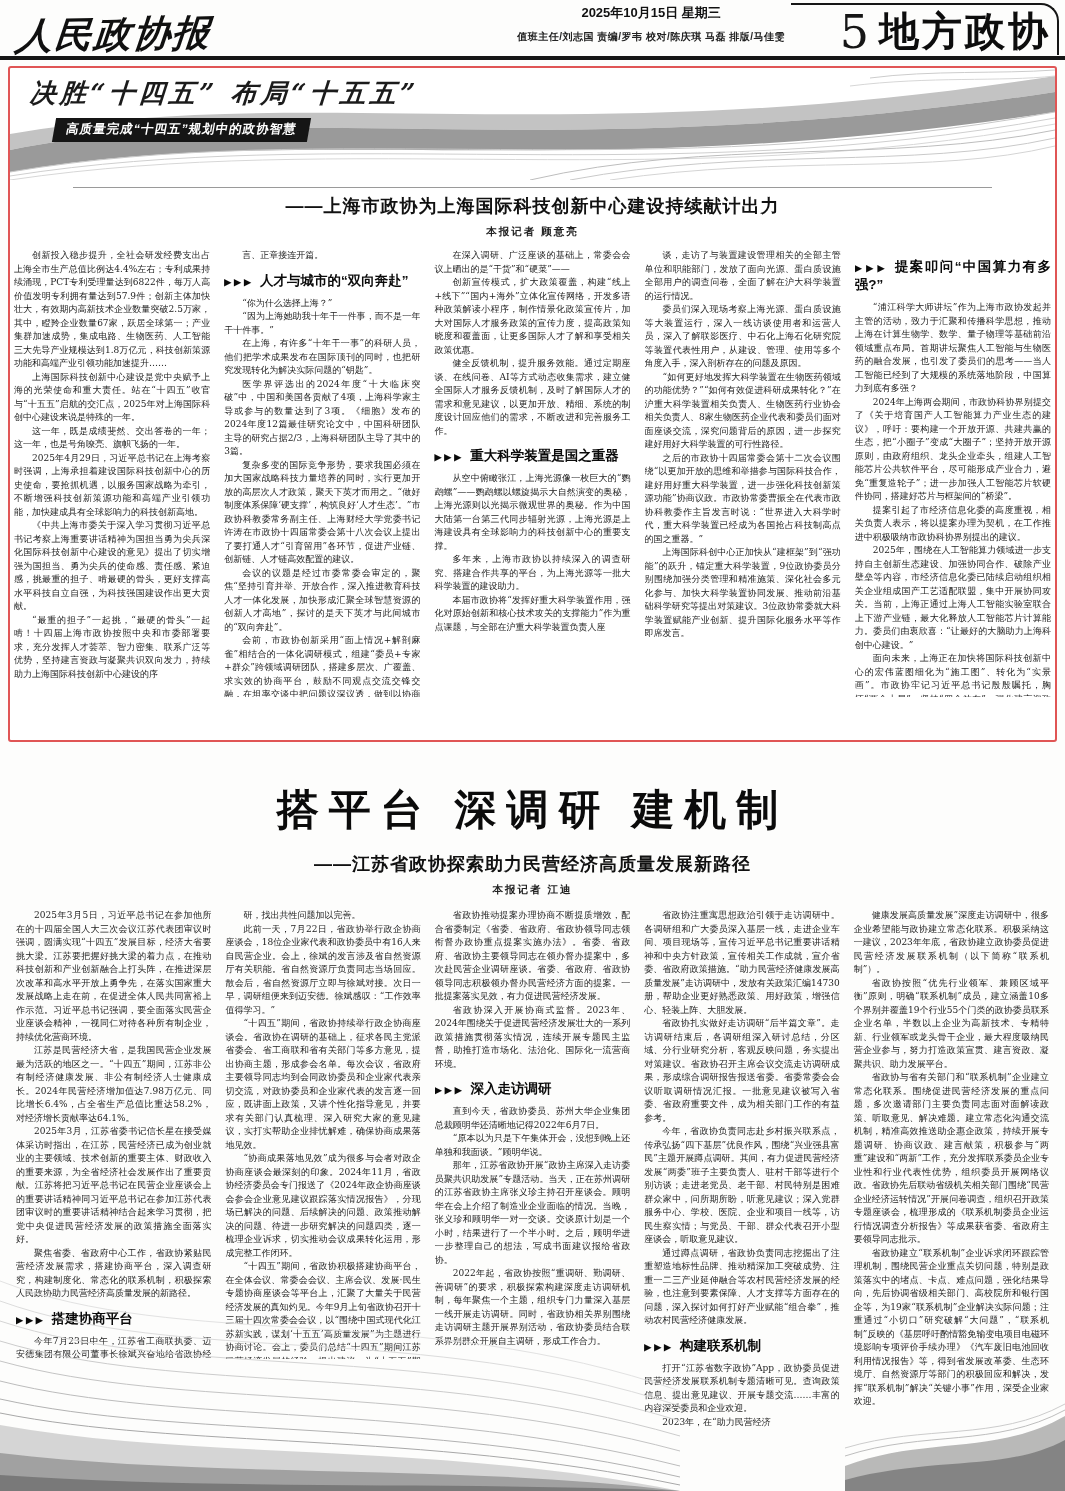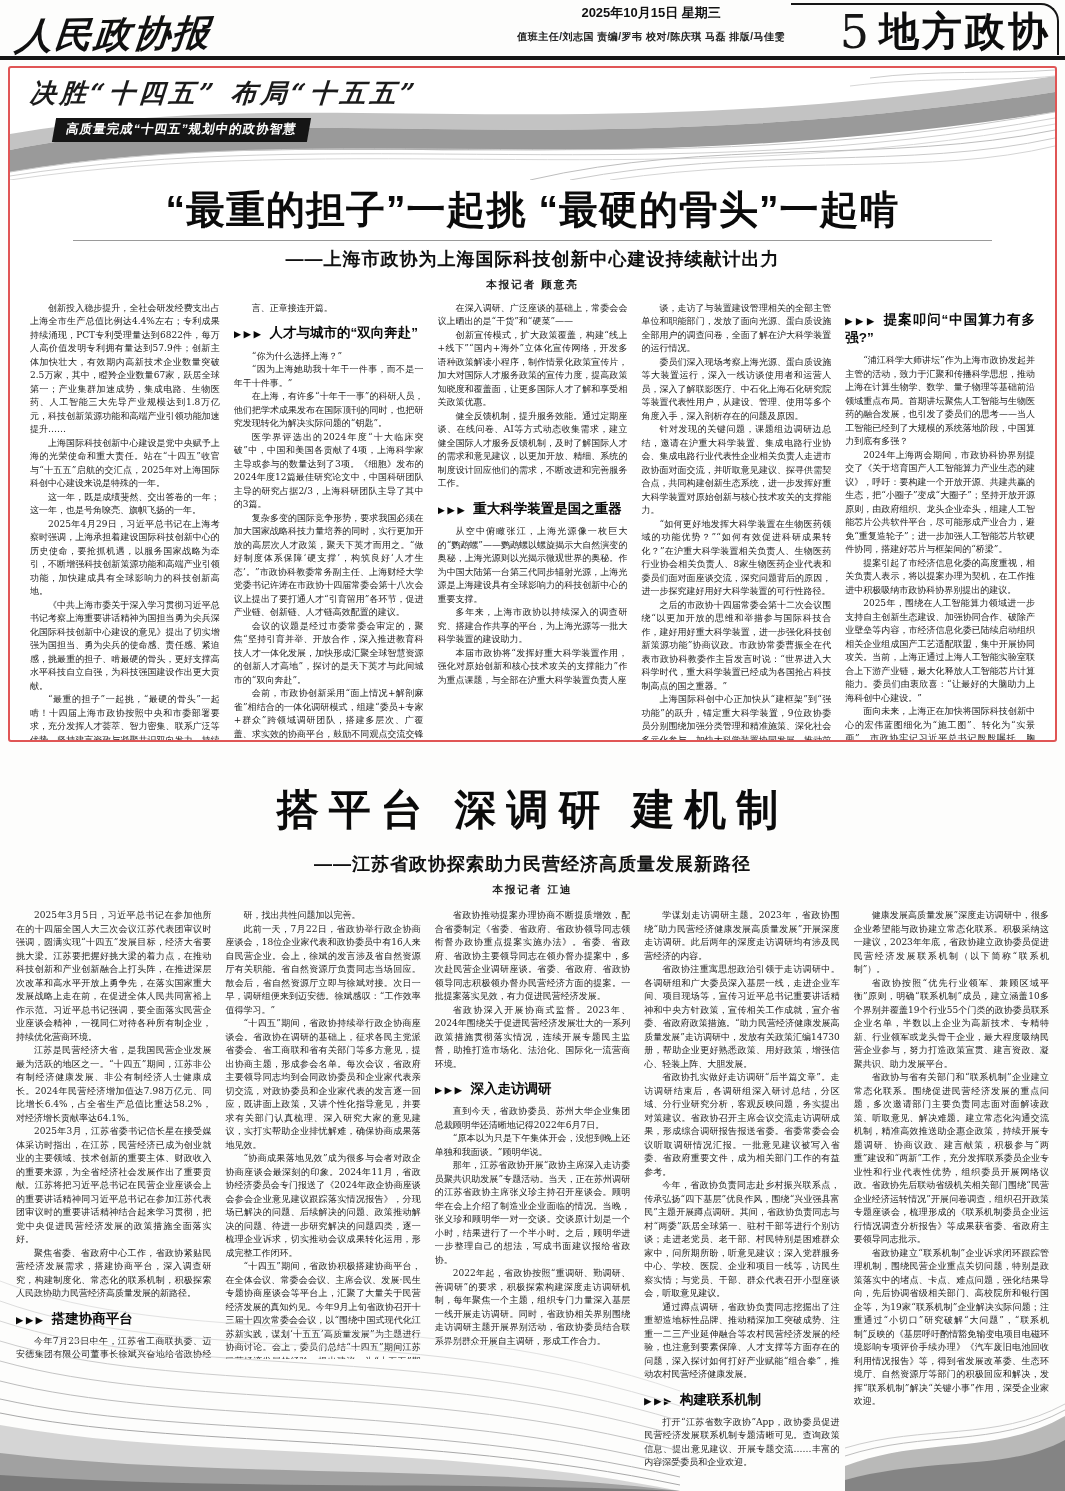--- a/index.html
+++ b/index.html
@@ -43,21 +43,21 @@
   .a1-headline {
     text-align:center; font-family:"Liberation Sans", sans-serif; font-weight:900;
     font-size:39px; letter-spacing:1px; color:#0b0b0b; margin-top:8px; line-height:1.15;
   }
   .a1-rule { width:88%; margin:7px auto 0; border-top:1px solid #9a9a9a; }
   .a1-sub { text-align:center; font-family:"Liberation Sans", sans-serif; font-weight:bold;
     font-size:18px; color:#111; margin-top:6px; letter-spacing:1px; }
   .a1-byline, .a2-byline { text-align:center; font-family:"Liberation Sans", sans-serif; font-weight:bold;
     font-size:10.5px; color:#222; margin-top:7px; letter-spacing:2px; }
   
-  .cols { display:flex; gap:14px; padding:10px 20px 0; }
+  .cols { display:flex; gap:14px; padding:10px 4px 0; }
   .col { flex:1 1 0; overflow:hidden; }
   .a1box .col { height:448px; }
   .para { font-size:9px; line-height:1.5; text-align:justify; text-indent:2em;
     color:#1c1c1c; font-family:"DejaVu Serif", serif; }
   .sec-h { font-family:"Liberation Sans", sans-serif; font-weight:900; font-size:13.5px;
     color:#0a0a0a; margin:9px 0 7px; line-height:1.35; text-align:justify; }
   .sec-marker { font-size:9px; letter-spacing:3px; margin-right:6px; color:#0a0a0a; }
   
   .a2 { position:absolute; left:8px; top:762px; width:1049px; }
   .a2-headline { text-align:center; font-family:"Liberation Sans", sans-serif; font-weight:900;
@@ -103,21 +103,20 @@
         <path d="M520,112 C700,70 880,96 1045,62" fill="none" stroke="#bdbdbd" stroke-width="1"></path>
         <path d="M560,112 C740,78 900,102 1045,70" fill="none" stroke="#c9c9c9" stroke-width="1"></path>
         <path d="M600,112 C780,86 920,108 1045,78" fill="none" stroke="#d4d4d4" stroke-width="1"></path>
         <path d="M860,10 C920,2 990,6 1045,2" fill="none" stroke="#cccccc" stroke-width="1"></path>
         <path d="M840,18 C920,8 990,14 1045,8" fill="none" stroke="#d6d6d6" stroke-width="1"></path>
       </svg>
       <div class="slogan-main">决胜“十四五” 布局“十五五”</div>
       <div class="slogan-sub">高质量完成“十四五”规划中的政协智慧</div>
     </div>
 
-    <div class="a1-headline">“最重的担子”一起挑 “最硬的骨头”一起啃</div>
     <div class="a1-rule"></div>
     <div class="a1-sub">——上海市政协为上海国际科技创新中心建设持续献计出力</div>
     <div class="a1-byline">本报记者  顾意亮</div>
 
     <div class="cols">
       <div class="col">
           <p class="para">创新投入稳步提升，全社会研发经费支出占上海全市生产总值比例达4.4%左右；专利成果持续涌现，PCT专利受理量达到6822件，每万人高价值发明专利拥有量达到57.9件；创新主体加快壮大，有效期内高新技术企业数量突破2.5万家，其中，瞪羚企业数量67家，跃居全球第一；产业集群加速成势，集成电路、生物医药、人工智能三大先导产业规模达到1.8万亿元，科技创新策源功能和高端产业引领功能加速提升……</p>
           <p class="para">上海国际科技创新中心建设是党中央赋予上海的光荣使命和重大责任。站在“十四五”收官与“十五五”启航的交汇点，2025年对上海国际科创中心建设来说是特殊的一年。</p>
           <p class="para">这一年，既是成绩斐然、交出答卷的一年；这一年，也是号角嘹亮、旗帜飞扬的一年。</p>
           <p class="para">2025年4月29日，习近平总书记在上海考察时强调，上海承担着建设国际科技创新中心的历史使命，要抢抓机遇，以服务国家战略为牵引，不断增强科技创新策源功能和高端产业引领功能，加快建成具有全球影响力的科技创新高地。</p>
@@ -140,21 +139,20 @@
           <p class="para">创新宣传模式，扩大政策覆盖，构建“线上+线下”“国内+海外”立体化宣传网络，开发多语种政策解读小程序，制作情景化政策宣传片，加大对国际人才服务政策的宣传力度，提高政策知晓度和覆盖面，让更多国际人才了解和享受相关政策优惠。</p>
           <p class="para">健全反馈机制，提升服务效能。通过定期座谈、在线问卷、AI等方式动态收集需求，建立健全国际人才服务反馈机制，及时了解国际人才的需求和意见建议，以更加开放、精细、系统的制度设计回应他们的需求，不断改进和完善服务工作。</p>
           <div class="sec-h"><span class="sec-marker">▶▶▶</span><span>重大科学装置是国之重器</span></div>
           <p class="para">从空中俯瞰张江，上海光源像一枚巨大的“鹦鹉螺”——鹦鹉螺以螺旋揭示大自然演变的奥秘，上海光源则以光揭示微观世界的奥秘。作为中国大陆第一台第三代同步辐射光源，上海光源是上海建设具有全球影响力的科技创新中心的重要支撑。</p>
           <p class="para">多年来，上海市政协以持续深入的调查研究、搭建合作共享的平台，为上海光源等一批大科学装置的建设助力。</p>
           <p class="para">本届市政协将“发挥好重大科学装置作用，强化对原始创新和核心技术攻关的支撑能力”作为重点课题，与全部在沪重大科学装置负责人座</p>
         </div>
       <div class="col">
           <p class="para">谈，走访了与装置建设管理相关的全部主管单位和职能部门，发放了面向光源、蛋白质设施全部用户的调查问卷，全面了解在沪大科学装置的运行情况。</p>
           <p class="para">委员们深入现场考察上海光源、蛋白质设施等大装置运行，深入一线访谈使用者和运营人员，深入了解联影医疗、中石化上海石化研究院等装置代表性用户，从建设、管理、使用等多个角度入手，深入剖析存在的问题及原因。</p>
-          <p class="para">针对发现的关键问题，课题组边调研边总结，邀请在沪重大科学装置、集成电路行业协会、集成电路行业代表性企业相关负责人走进市政协面对面交流，并听取意见建议、探寻供需契合点，共同构建创新生态系统，进一步发挥好重大科学装置对原始创新与核心技术攻关的支撑能力。</p>
           <p class="para">“如何更好地发挥大科学装置在生物医药领域的功能优势？”“如何有效促进科研成果转化？”在沪重大科学装置相关负责人、生物医药行业协会相关负责人、8家生物医药企业代表和委员们面对面座谈交流，深究问题背后的原因，进一步探究建好用好大科学装置的可行性路径。</p>
           <p class="para">之后的市政协十四届常委会第十二次会议围绕“以更加开放的思维和举措参与国际科技合作，建好用好重大科学装置，进一步强化科技创新策源功能”协商议政。市政协常委曹振全在代表市政协科教委作主旨发言时说：“世界进入大科学时代，重大科学装置已经成为各国抢占科技制高点的国之重器。”</p>
           <p class="para">上海国际科创中心正加快从“建框架”到“强功能”的跃升，锚定重大科学装置，9位政协委员分别围绕加强分类管理和精准施策、深化社会多元化参与、加快大科学装置协同发展、推动前沿基础科学研究等提出对策建议。3位政协常委就大科学装置赋能产业创新、提升国际化服务水平等作即席发言。</p>
         </div>
       <div class="col">
           <div class="sec-h"><span class="sec-marker">▶▶▶</span><span>提案叩问“中国算力有多强?”</span></div>
           <p class="para">“浦江科学大师讲坛”作为上海市政协发起并主管的活动，致力于汇聚和传播科学思想，推动上海在计算生物学、数学、量子物理等基础前沿领域重点布局。首期讲坛聚焦人工智能与生物医药的融合发展，也引发了委员们的思考——当人工智能已经到了大规模的系统落地阶段，中国算力到底有多强？</p>
           <p class="para">2024年上海两会期间，市政协科协界别提交了《关于培育国产人工智能算力产业生态的建议》，呼吁：要构建一个开放开源、共建共赢的生态，把“小圈子”变成“大圈子”；坚持开放开源原则，由政府组织、龙头企业牵头，组建人工智能芯片公共软件平台，尽可能形成产业合力，避免“重复造轮子”；进一步加强人工智能芯片软硬件协同，搭建好芯片与框架间的“桥梁”。</p>
           <p class="para">提案引起了市经济信息化委的高度重视，相关负责人表示，将以提案办理为契机，在工作推进中积极吸纳市政协科协界别提出的建议。</p>
           <p class="para">2025年，围绕在人工智能算力领域进一步支持自主创新生态建设、加强协同合作、破除产业壁垒等内容，市经济信息化委已陆续启动组织相关企业组成国产工艺适配联盟，集中开展协同攻关。当前，上海正通过上海人工智能实验室联合上下游产业链，最大化释放人工智能芯片计算能力。委员们由衷欣喜：“让最好的大脑助力上海科创中心建设。”</p>
@@ -187,24 +185,23 @@
       <div class="col">
           <p class="para">省政协推动提案办理协商不断提质增效，配合省委制定《省委、省政府、省政协领导同志领衔督办政协重点提案实施办法》。省委、省政府、省政协主要领导同志在领办督办提案中，多次赴民营企业调研座谈。省委、省政府、省政协领导同志积极领办督办民营经济方面的提案。一批提案落实见效，有力促进民营经济发展。</p>
           <p class="para">省政协深入开展协商式监督。2023年、2024年围绕关于促进民营经济发展壮大的一系列政策措施贯彻落实情况，连续开展专题民主监督，助推打造市场化、法治化、国际化一流营商环境。</p>
           <div class="sec-h"><span class="sec-marker">▶▶▶</span><span>深入走访调研</span></div>
           <p class="para">直到今天，省政协委员、苏州大华企业集团总裁顾明华还清晰地记得2022年6月7日。</p>
           <p class="para">“原本以为只是下午集体开会，没想到晚上还单独和我面谈。”顾明华说。</p>
           <p class="para">那年，江苏省政协开展“政协主席深入走访委员聚共识助发展”专题活动。当天，正在苏州调研的江苏省政协主席张义珍主持召开座谈会。顾明华在会上介绍了制造业企业面临的情况。当晚，张义珍和顾明华一对一交谈。交谈原计划是一个小时，结果进行了一个半小时。之后，顾明华进一步整理自己的想法，写成书面建议报给省政协。</p>
           <p class="para">2022年起，省政协按照“重调研、勤调研、善调研”的要求，积极探索构建深度走访调研机制，每年聚焦一个主题，组织专门力量深入基层一线开展走访调研。同时，省政协相关界别围绕走访调研主题开展界别活动，省政协委员结合联系界别群众开展自主调研，形成工作合力。</p>
         </div>
       <div class="col">
-          <p class="para">学谋划走访调研主题。2023年，省政协围绕“助力民营经济健康发展高质量发展”开展深度走访调研。此后两年的深度走访调研均有涉及民营经济的内容。</p>
           <p class="para">省政协注重寓思想政治引领于走访调研中。各调研组和广大委员深入基层一线，走进企业车间、项目现场等，宣传习近平总书记重要讲话精神和中央方针政策，宣传相关工作成就，宣介省委、省政府政策措施。“助力民营经济健康发展高质量发展”走访调研中，发放有关政策汇编14730册，帮助企业更好熟悉政策、用好政策，增强信心、轻装上阵、大胆发展。</p>
           <p class="para">省政协扎实做好走访调研“后半篇文章”。走访调研结束后，各调研组深入研讨总结，分区域、分行业研究分析，客观反映问题，务实提出对策建议。省政协召开主席会议交流走访调研成果，形成综合调研报告报送省委。省委常委会会议听取调研情况汇报。一批意见建议被写入省委、省政府重要文件，成为相关部门工作的有益参考。</p>
-          <p class="para">今年，省政协负责同志赴乡村振兴联系点，传承弘扬“四下基层”优良作风，围绕“兴业强县富民”主题开展蹲点调研。其间，省政协负责同志与村“两委”跃居全球第一、驻村干部等进行个别访谈；走进老党员、老干部、村民特别是困难群众家中，问所期所盼，听意见建议；深入党群服务中心、学校、医院、企业和项目一线等，访民生察实情；与党员、干部、群众代表召开小型座谈会，听取意见建议。</p>
+          <p class="para">今年，省政协负责同志赴乡村振兴联系点，传承弘扬“四下基层”优良作风，围绕“兴业强县富民”主题开展蹲点调研。其间，有力促进民营经济发展“两委”班子主要负责人、驻村干部等进行个别访谈；走进老党员、老干部、村民特别是困难群众家中，问所期所盼，听意见建议；深入党群服务中心、学校、医院、企业和项目一线等，访民生察实情；与党员、干部、群众代表召开小型座谈会，听取意见建议。</p>
           <p class="para">通过蹲点调研，省政协负责同志挖掘出了注重塑造地标性品牌、推动精深加工突破成势、注重一二三产业延伸融合等农村民营经济发展的经验，也注意到要素保障、人才支撑等方面存在的问题，深入探讨如何打好产业赋能“组合拳”，推动农村民营经济健康发展。</p>
           <div class="sec-h"><span class="sec-marker">▶▶▶</span><span>构建联系机制</span></div>
           <p class="para">打开“江苏省数字政协”App，政协委员促进民营经济发展联系机制专题清晰可见。查询政策信息、提出意见建议、开展专题交流……丰富的内容深受委员和企业欢迎。</p>
           <p class="para">2023年，在“助力民营经济</p>
         </div>
       <div class="col">
           <p class="para">健康发展高质量发展”深度走访调研中，很多企业希望能与政协建立常态化联系。积极采纳这一建议，2023年年底，省政协建立政协委员促进民营经济发展联系机制（以下简称“联系机制”）。</p>
           <p class="para">省政协按照“优先行业领军、兼顾区域平衡”原则，明确“联系机制”成员，建立涵盖10多个界别并覆盖19个行业55个门类的政协委员联系企业名单，半数以上企业为高新技术、专精特新、行业领军或龙头骨干企业，最大程度吸纳民营企业参与，努力打造政策宣贯、建言资政、凝聚共识、助力发展平台。</p>
           <p class="para">省政协与省有关部门和“联系机制”企业建立常态化联系。围绕促进民营经济发展的重点问题，多次邀请部门主要负责同志面对面解读政策、听取意见、解决难题。建立常态化沟通交流机制，精准高效推送助企惠企政策，持续开展专题调研、协商议政、建言献策，积极参与“两重”建设和“两新”工作，充分发挥联系委员企业专业性和行业代表性优势，组织委员开展网络议政。省政协先后联动省级机关相关部门围绕“民营企业经济运转情况”开展问卷调查，组织召开政策专题座谈会，梳理形成的《联系机制委员企业运行情况调查分析报告》等成果获省委、省政府主要领导同志批示。</p>
           <p class="para">省政协建立“联系机制”企业诉求闭环跟踪管理机制，围绕民营企业重点关切问题，特别是政策落实中的堵点、卡点、难点问题，强化结果导向，先后协调省级相关部门、高校院所和银行国企等，为19家“联系机制”企业解决实际问题；注重通过“小切口”研究破解“大问题”，“联系机制”反映的《基层呼吁酌情豁免输变电项目电磁环境影响专项评价手续办理》《汽车废旧电池回收利用情况报告》等，得到省发展改革委、生态环境厅、自然资源厅等部门的积极回应和解决，发挥“联系机制”解决“关键小事”作用，深受企业家欢迎。</p>

